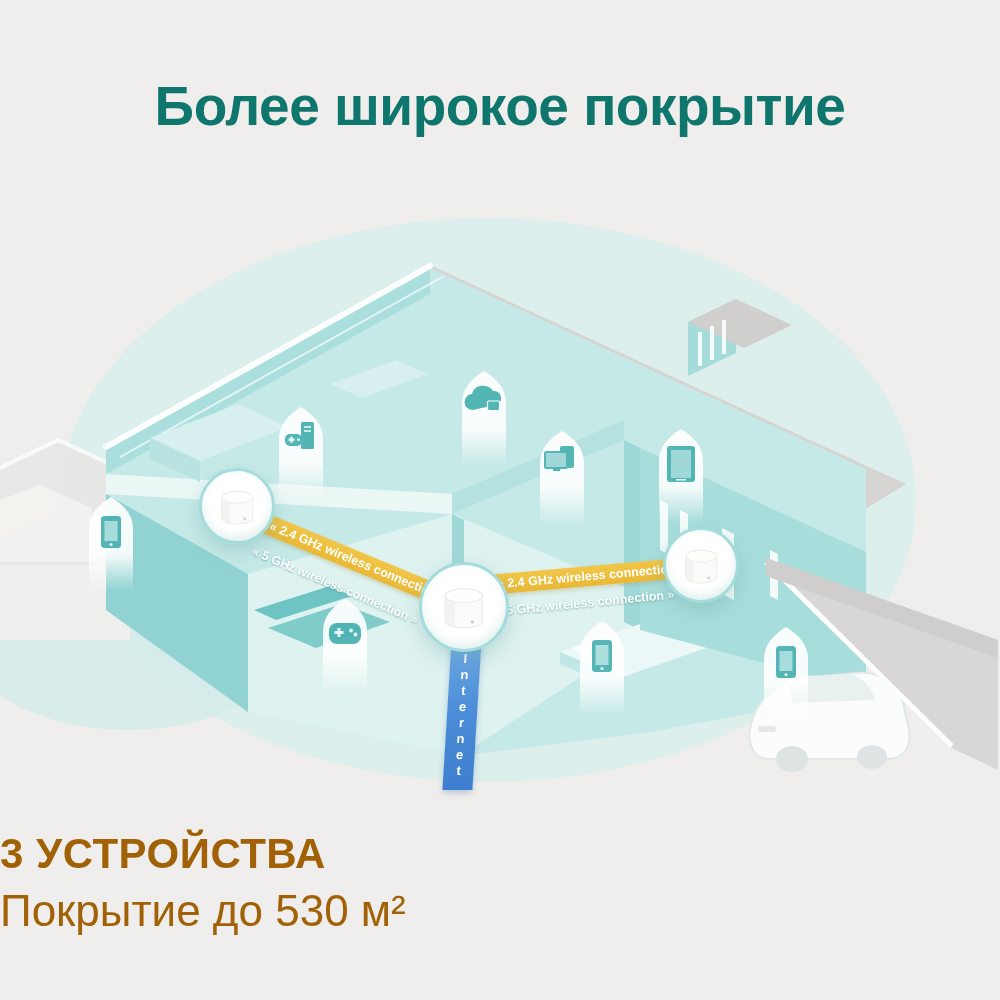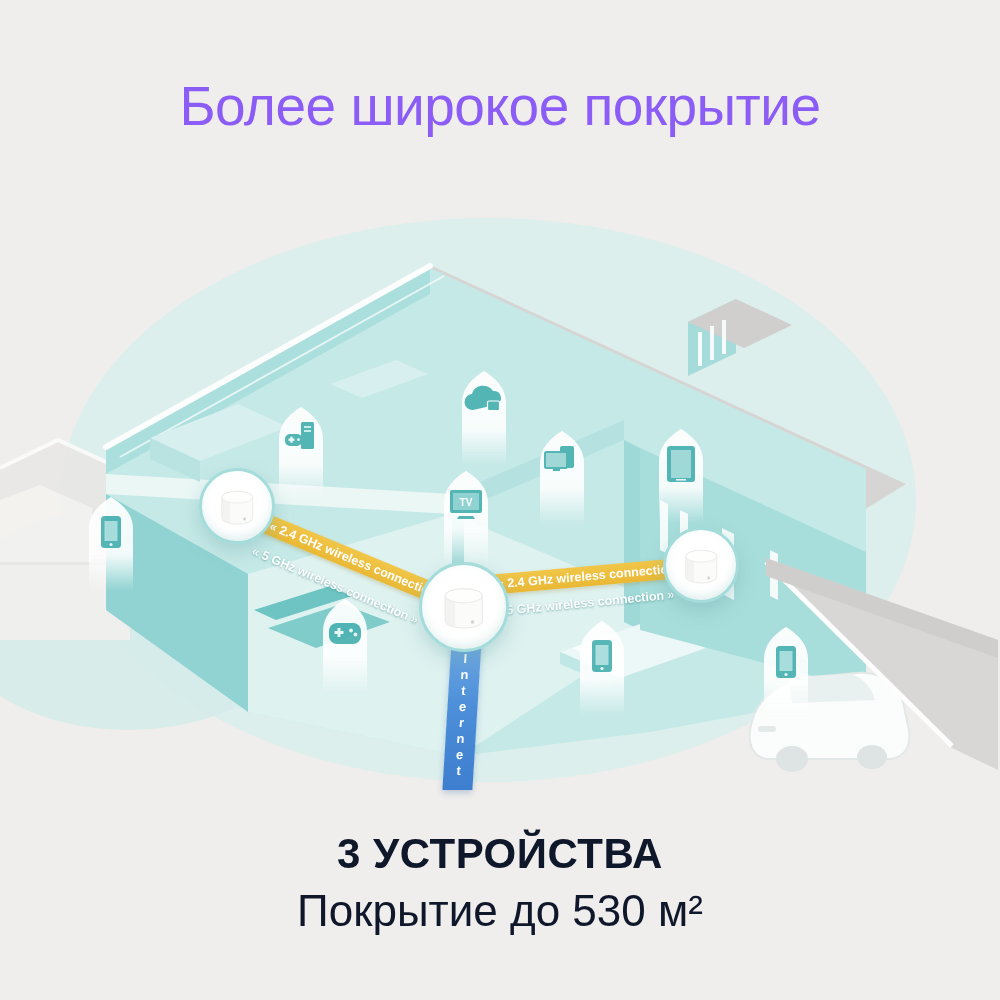--- a/index.html
+++ b/index.html
@@ -2,21 +2,21 @@
 <html><head>
 <meta charset="utf-8">
 <style>
   * { margin:0; padding:0; box-sizing:border-box; }
   html,body { width:1000px; height:1000px; }
   body { font-family:"Liberation Sans","DejaVu Sans",sans-serif; background:#f0eeec; overflow:hidden; }
   .stage { position:relative; width:1000px; height:1000px; background:#f0eeec; }
 
   .page-title {
     position:absolute; top:74px; left:0; width:1000px; text-align:center;
-    font-size:55px; font-weight:400; letter-spacing:-0.5px; color:#8b5cf6;
+    font-size:55px; font-weight:700; letter-spacing:-0.5px; color:#0f766e;
   }
 
   .scene-svg { position:absolute; left:0; top:170px; width:1000px; height:660px; }
 
   
   .pin { position:absolute; width:54px; height:95px; opacity:.95; z-index:3; }
   .pin svg { display:block; width:54px; height:95px; }
 
   
   .mesh-badge {
@@ -49,21 +49,21 @@
     background:linear-gradient(180deg,#6fa9e4 0%,#4c8ed8 45%,#3e7ecf 100%);
     transform:skewX(-3.5deg);
     display:flex; align-items:center; justify-content:center;
     box-shadow:0 3px 6px rgba(60,110,170,.3);
   }
   .internet-ribbon span {
     writing-mode:vertical-rl; text-orientation:upright;
     color:#fff; font-weight:700; font-size:13px; letter-spacing:1px;
   }
 
-  .footer { position:absolute; top:830px; left:0; width:1000px; text-align:center; color:#0f172a; }
+  .footer { position:absolute; top:830px; left:0; width:1000px; text-align:left; color:#a16207; }
   .footer .line1 { font-size:42px; font-weight:700; letter-spacing:0.5px; }
   .footer .line2 { font-size:44px; font-weight:400; margin-top:8px; }
 </style>
 </head>
 <body>
 
 <div class="stage">
 
   <svg width="0" height="0" style="position:absolute" aria-hidden="true">
     <defs>
@@ -187,31 +187,20 @@
     <svg viewBox="0 0 54 95">
         <path d="M27 1 C14 9 5 19 5 33 L5 95 L49 95 L49 33 C49 19 40 9 27 1 Z" fill="url(#pinFade)"></path>
       <g>
         <path d="M16 40 a8 8 0 0 1 -1 -16 a11 9 0 0 1 21 -3 a7 7 0 0 1 2 14 Z" fill="#4fb3b3"></path>
         <path d="M33 31 v-2.5 a3.5 3.5 0 0 1 7 0 V31" fill="none" stroke="#4fb3b3" stroke-width="2"></path>
         <rect x="30.5" y="31" width="12" height="9.5" rx="1.5" fill="#4fb3b3" stroke="#ffffff" stroke-width="1.2"></rect>
       </g>
       </svg>
   </div>
 
-  <div class="pin" style="left:439px; top:470px;">
-    <svg viewBox="0 0 54 95">
-        <path d="M27 1 C14 9 5 19 5 33 L5 95 L49 95 L49 33 C49 19 40 9 27 1 Z" fill="url(#pinFade)"></path>
-      <g>
-        <rect x="11" y="20" width="32" height="23" rx="2" fill="#4fb3b3"></rect>
-        <rect x="14" y="23" width="26" height="17" fill="#8fd2d1"></rect>
-        <text x="27" y="36" font-size="10" font-weight="bold" fill="#ffffff" text-anchor="middle" font-family="Liberation Sans, sans-serif">TV</text>
-        <polygon points="20,46 34,46 36,49 18,49" fill="#4fb3b3"></polygon>
-      </g>
-      </svg>
-  </div>
 
   <div class="pin" style="left:535px; top:430px;">
     <svg viewBox="0 0 54 95">
         <path d="M27 1 C14 9 5 19 5 33 L5 95 L49 95 L49 33 C49 19 40 9 27 1 Z" fill="url(#pinFade)"></path>
       <g>
         <rect x="25" y="16" width="14" height="22" rx="2" fill="#4fb3b3"></rect>
         <rect x="10" y="22" width="22" height="16" rx="1.5" fill="#9ed8d7" stroke="#4fb3b3" stroke-width="2"></rect>
         <rect x="18" y="39" width="7" height="2" fill="#4fb3b3"></rect>
       </g>
       </svg>

